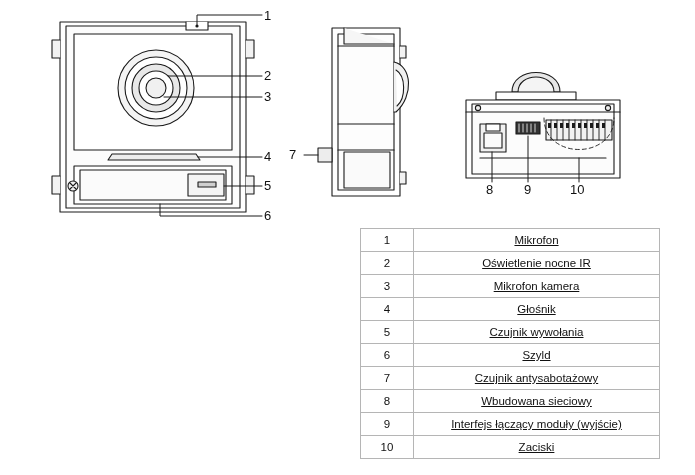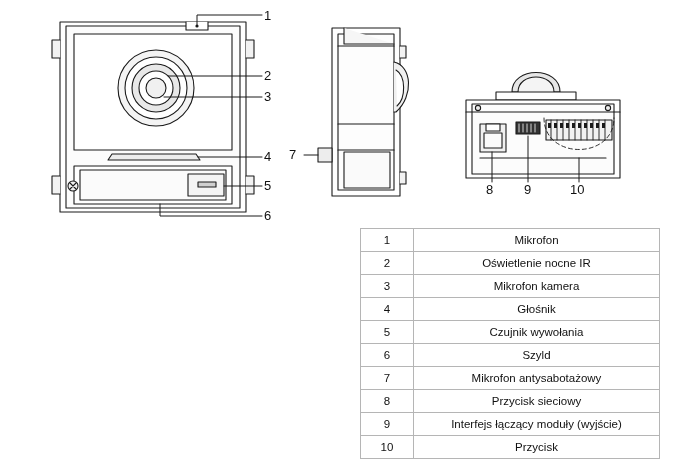--- a/index.html
+++ b/index.html
@@ -50,20 +50,21 @@
     height: 22px;
     padding: 0 2px;
     vertical-align: middle;
   }
   #legend td.num {
     width: 48px;
     text-align: center;
   }
   #legend td.desc {
     text-align: center;
+    text-decoration: underline;
   }
 </style>
 </head>
 <body>
 
 <div id="stage">
 
   <svg class="diagram" viewBox="0 0 695 475">
     <g stroke="#1a1a1a" fill="none" stroke-width="1.1" stroke-linejoin="round" stroke-linecap="round">
 
@@ -215,30 +216,30 @@
       <tr>
         <td class="num">5</td>
         <td class="desc">Czujnik wywołania</td>
       </tr>
       <tr>
         <td class="num">6</td>
         <td class="desc">Szyld</td>
       </tr>
       <tr>
         <td class="num">7</td>
-        <td class="desc">Mikrofon antysabotażowy</td>
+        <td class="desc">Czujnik antysabotażowy</td>
       </tr>
       <tr>
         <td class="num">8</td>
-        <td class="desc">Przycisk sieciowy</td>
+        <td class="desc">Wbudowana sieciowy</td>
       </tr>
       <tr>
         <td class="num">9</td>
         <td class="desc">Interfejs łączący moduły (wyjście)</td>
       </tr>
       <tr>
         <td class="num">10</td>
-        <td class="desc">Przycisk</td>
+        <td class="desc">Zaciski</td>
       </tr>
     </tbody>
   </table>
 
 </div>
 
 </body></html>

